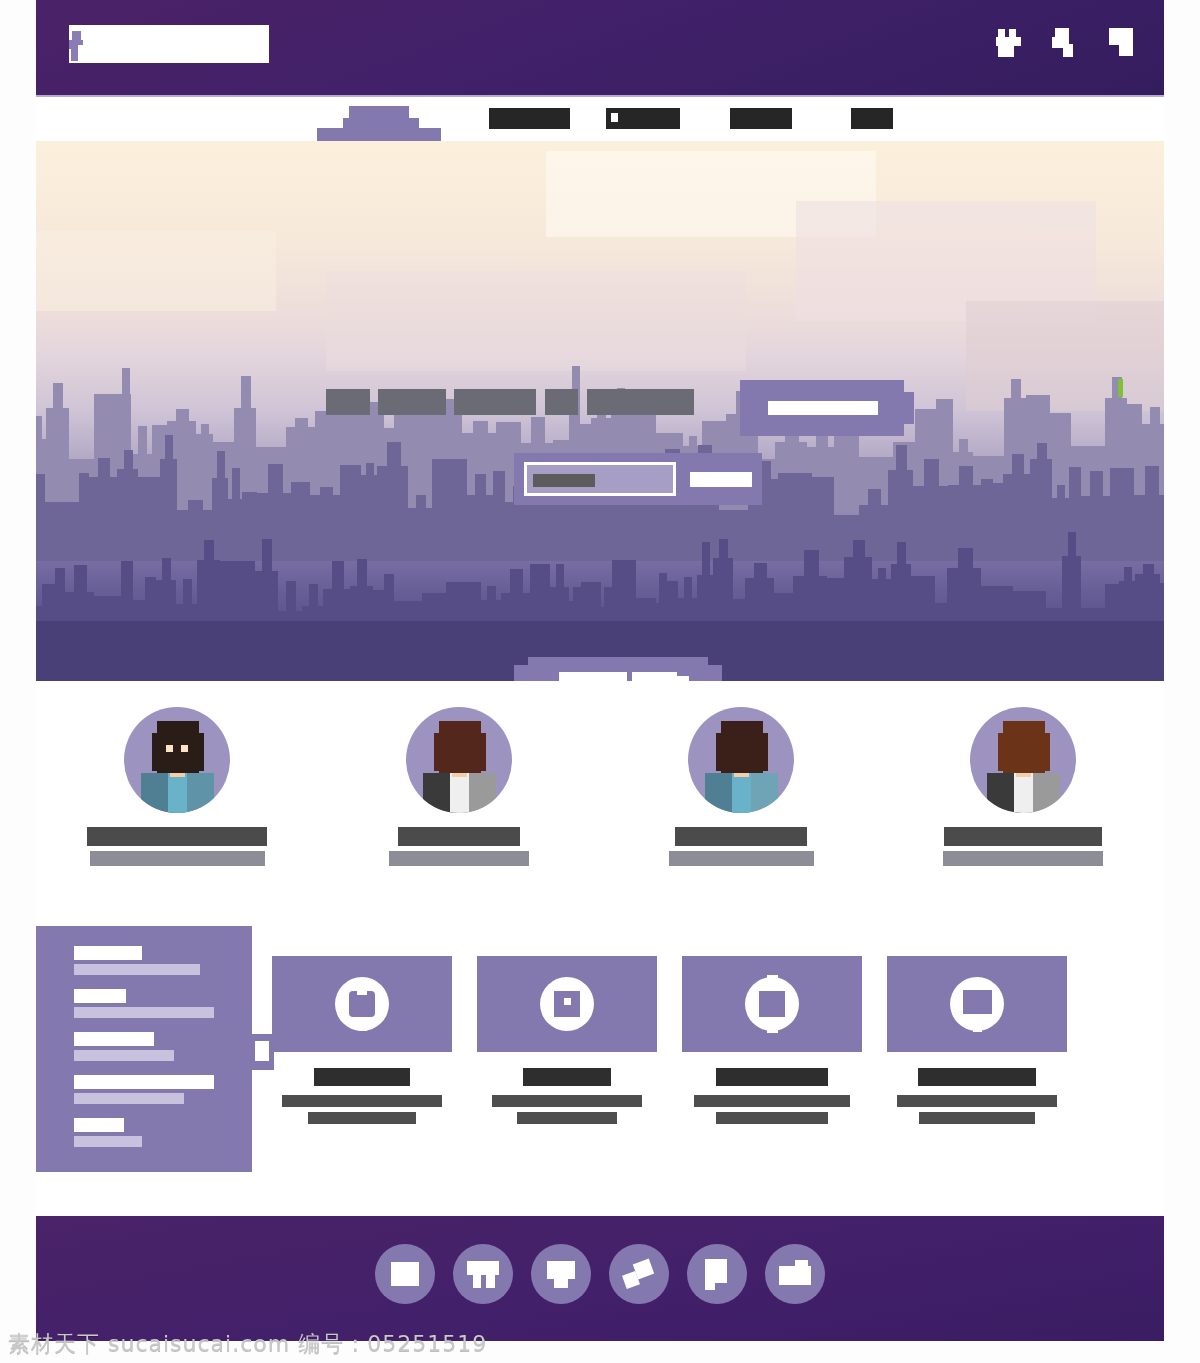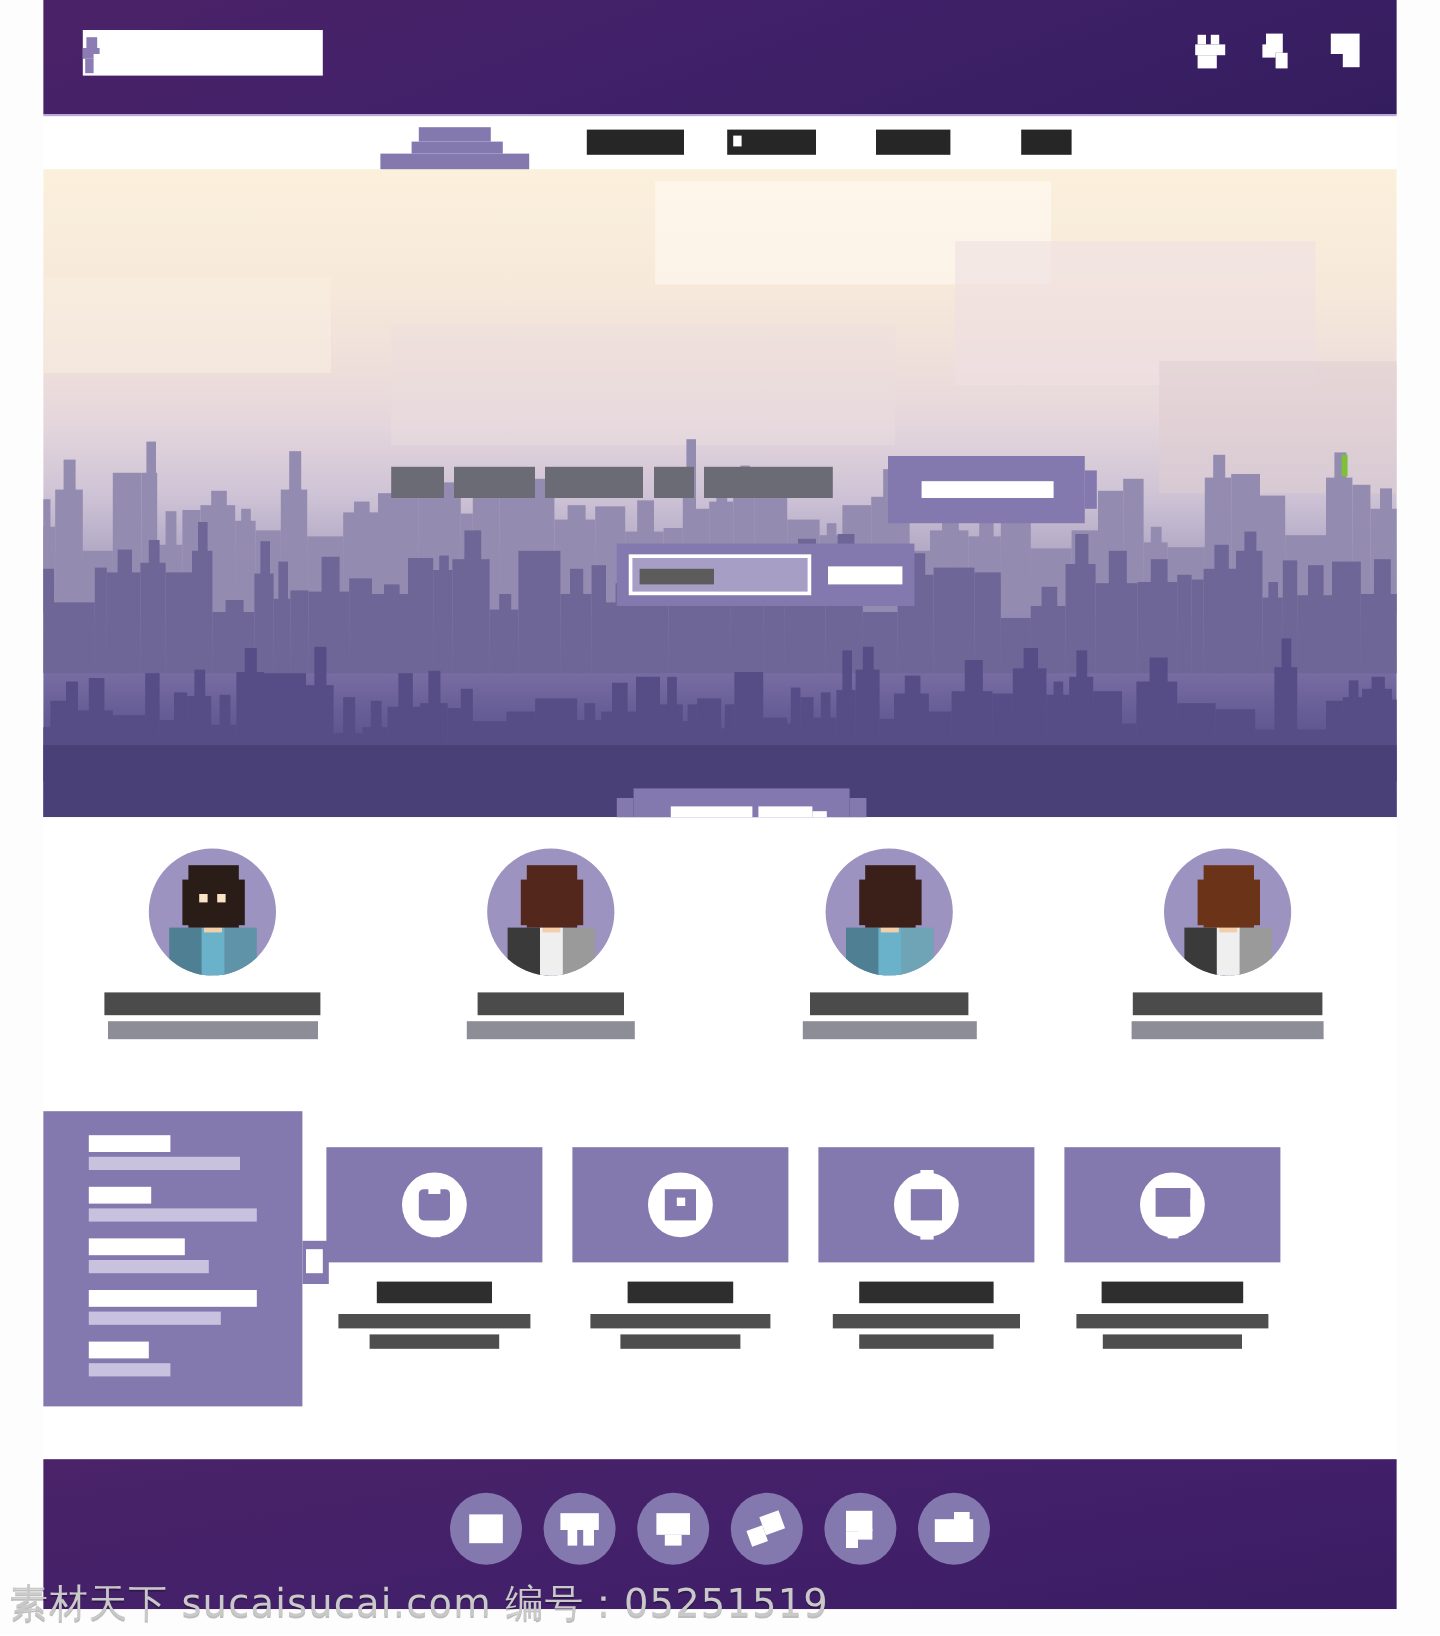--- a/index.html
+++ b/index.html
@@ -397,21 +397,21 @@
   .s5 .c { left: 28px; top: 30px; width: 12px; height: 9px; }
   .s6 .a { left: 14px; top: 22px; width: 32px; height: 19px; }
   .s6 .b { left: 30px; top: 16px; width: 13px; height: 8px; }
 
   .watermark {
     position: absolute;
     left: 8px;
     bottom: 4px;
     z-index: 20;
     color: #c9c9c9;
-    font-size: 32px;
+    font-size: 22px;
     letter-spacing: 1px;
     white-space: nowrap;
     font-family: "DejaVu Sans", sans-serif;
     text-shadow: 0 1px 0 rgba(0,0,0,0.25);
   }
 </style>
 </head>
 <body>
 
 <div id="page">

